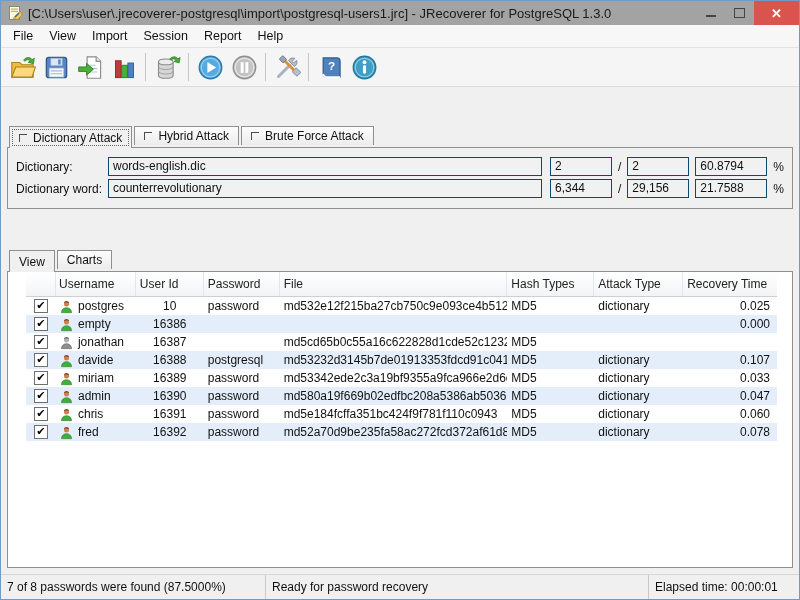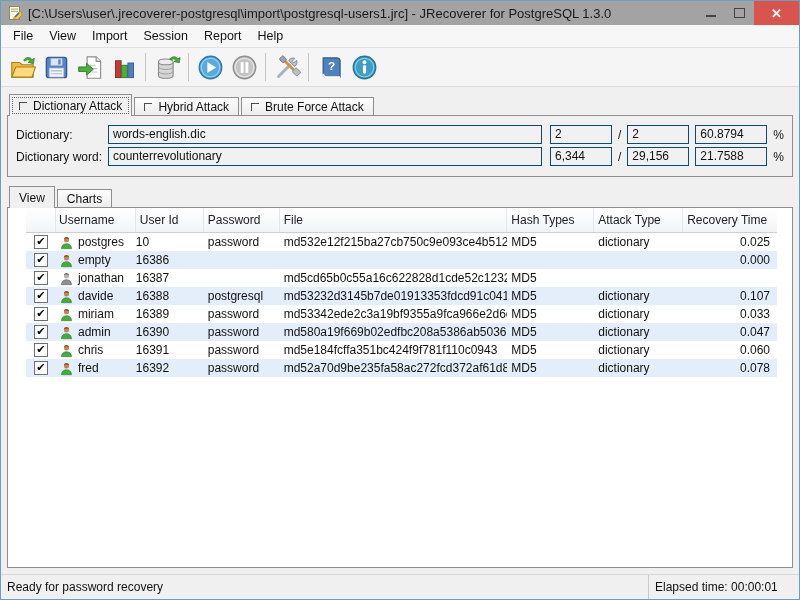--- a/index.html
+++ b/index.html
@@ -20,21 +20,21 @@
   .menu-item{font-size:12.5px;color:#111;padding:2px 8px;cursor:default;}
 
   
   .toolbar{height:38px;background:#f5f5f5;border-bottom:1px solid #dcdcdc;display:flex;align-items:center;padding-left:4px;flex:0 0 auto;}
   .tbtn{width:34px;height:32px;display:flex;align-items:center;justify-content:center;}
   .tbtn svg{width:27px;height:27px;}
   .tsep{width:1px;height:28px;background:#c6c6c6;margin:0 4px;}
 
   
   .content{flex:1 1 auto;display:flex;flex-direction:column;padding:6px;min-height:0;}
-  .tabstrip{display:flex;align-items:flex-end;padding-left:2px;flex:0 0 auto;}
+  .tabstrip{display:flex;align-items:flex-start;padding-left:2px;flex:0 0 auto;margin-top:32px;}
   .tab{display:flex;align-items:center;gap:6px;height:18px;padding:0 9px;background:linear-gradient(#fdfdfd,#ececec);border:1px solid #8f8f8f;border-bottom:none;margin-right:2px;font-size:12px;color:#111;position:relative;top:1px;cursor:default;}
   .tab.sel{height:21px;background:#f0f0f0;z-index:3;}
   .tab.sel .focusring{position:absolute;inset:2px;border:1px dotted #666;pointer-events:none;}
   .tcb{width:7px;height:7px;border-top:1px solid #4c4c4c;border-left:1px solid #4c4c4c;flex:0 0 auto;}
   .panel{border:1px solid #8f8f8f;position:relative;z-index:2;}
 
   
   .attack-panel{background:#f0f0f0;padding:6px 8px 7px 8px;flex:0 0 auto;}
   .frow{display:flex;align-items:center;margin:3px 0;}
   .flabel{width:92px;font-size:12px;color:#111;flex:0 0 auto;}
@@ -50,21 +50,21 @@
   
   .users-panel{background:#ffffff;flex:1 1 auto;min-height:0;padding:0 15px 0 18px;overflow:hidden;display:flex;flex-direction:column;}
   .thead{display:flex;height:24px;align-items:stretch;border-bottom:1px solid #cfcfcf;background:linear-gradient(#ffffff,#f3f4f6);flex:0 0 auto;}
   .hcell{display:flex;align-items:center;font-size:12px;color:#222;padding-left:4px;border-right:1px solid #e2e7ee;box-sizing:border-box;}
   .hcell:last-child{border-right:none;}
   .trow{display:flex;height:18px;align-items:center;flex:0 0 auto;}
   .trow.stripe{background:#e4eefa;}
   .cell{font-size:12px;color:#111;white-space:nowrap;overflow:hidden;box-sizing:border-box;}
   .c-cb{width:30px;display:flex;justify-content:center;align-items:center;}
   .c-user{width:80px;display:flex;align-items:center;gap:4px;padding-left:3px;}
-  .c-uid{width:68px;}
+  .c-uid{width:68px;text-align:center;}
   .c-pw{width:76px;padding-left:4px;}
   .c-hash{width:228px;padding-left:4px;}
   .c-ht{width:87px;padding-left:4px;}
   .c-at{width:89px;padding-left:4px;}
   .c-rt{width:94px;text-align:right;padding-right:7px;}
   .cb{width:12px;height:12px;background:#fff;border:1px solid #707070;font-size:11px;line-height:11px;text-align:center;color:#000;}
   .usr{width:15px;height:15px;flex:0 0 auto;}
 
   
   .statusbar{height:24px;background:#f0f0f0;border-top:1px solid #d8d8d8;display:flex;align-items:stretch;font-size:12px;color:#111;flex:0 0 auto;}
@@ -406,16 +406,17 @@
             <div class="cell c-hash">md52a70d9be235fa58ac272fcd372af61d8</div>
             <div class="cell c-ht">MD5</div>
             <div class="cell c-at">dictionary</div>
             <div class="cell c-rt">0.078</div>
           </div>
         </div>
     </div>
   </div>
 
   <div class="statusbar">
+    <div class="sb-sec sb-left">7 of 8 passwords were found (87.5000%)</div>
     <div class="sb-sec sb-mid">Ready for password recovery</div>
     <div class="sb-sec sb-right">Elapsed time: 00:00:01</div>
   </div>
 </div>
 
 </body></html>

